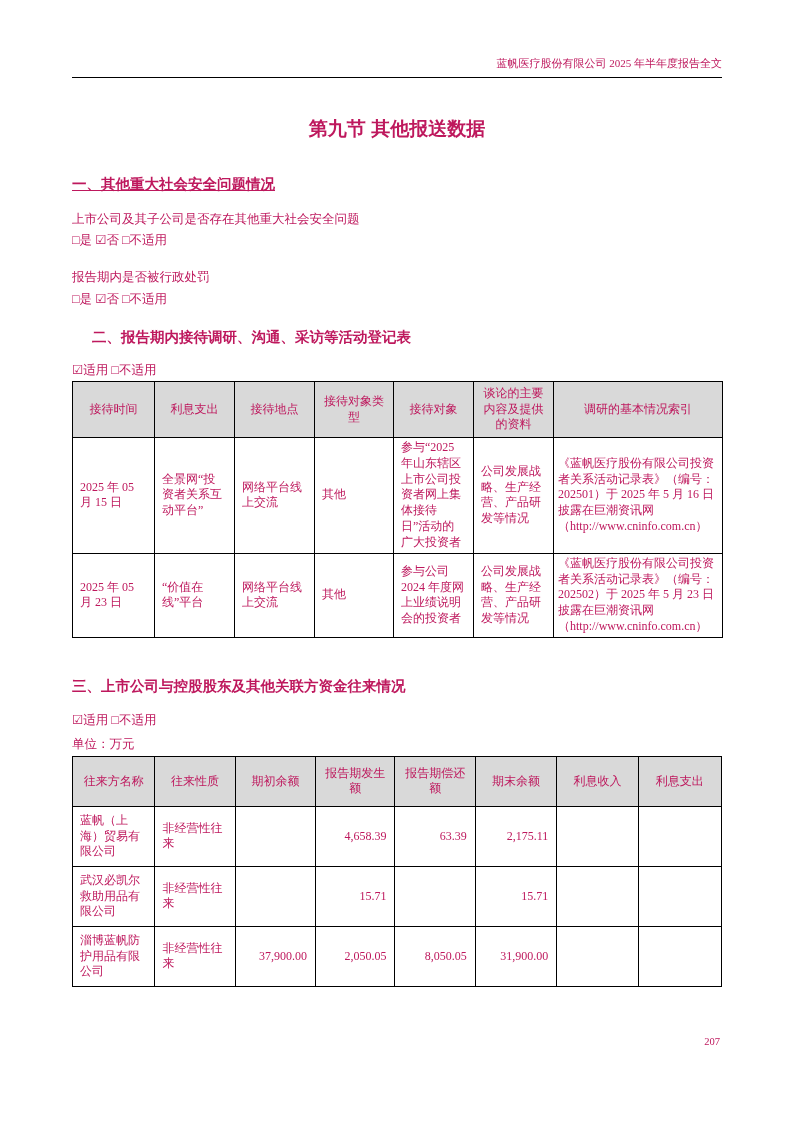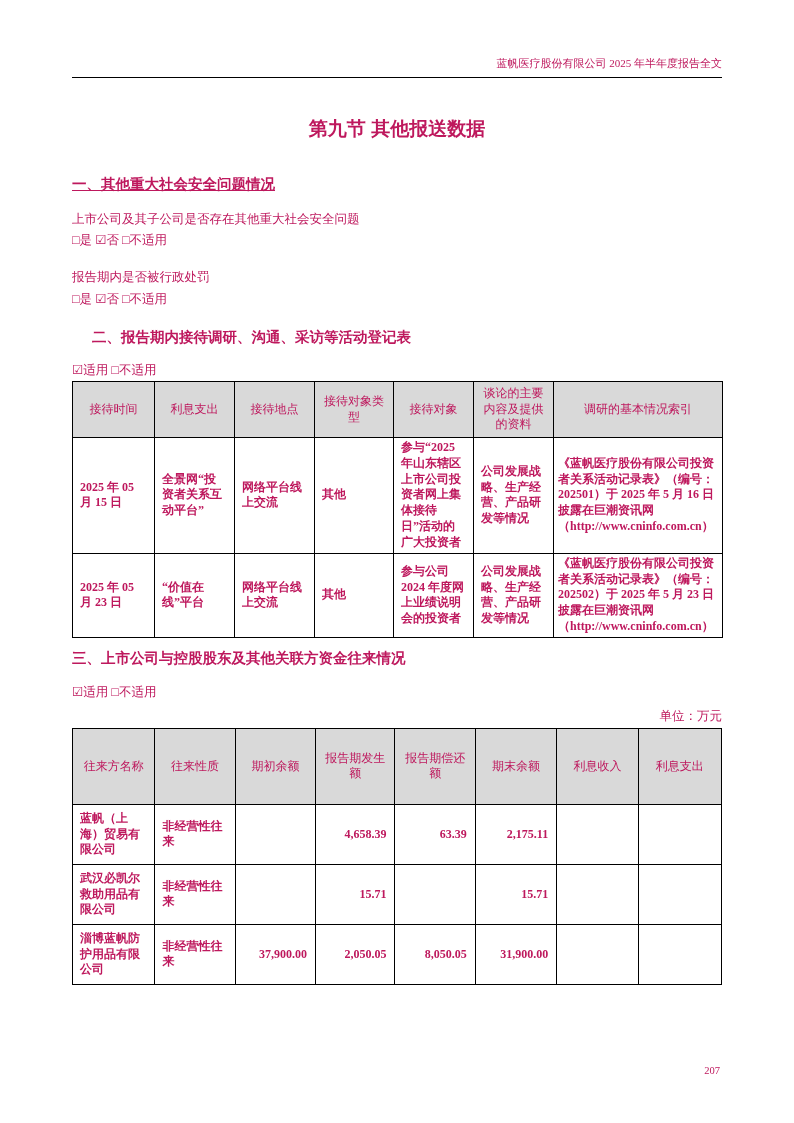--- a/index.html
+++ b/index.html
@@ -31,62 +31,61 @@
     line-height: 26px;
   }
   .sec-heading {
     font-family: "Liberation Sans", "DejaVu Sans", sans-serif;
     font-weight: bold;
     font-size: 14.5px;
     line-height: 20px;
   }
   .mt-sec1 { margin-top: 32px; text-decoration: underline; }
   .mt-sec2 { margin-top: 19px; margin-left: 20px; }
-  .mt-sec3 { margin-top: 10px; }
+  .mt-sec3 { margin-top: 38px; }
   .body-line { font-size: 12.5px; line-height: 17px; }
   .q1 { margin-top: 17px; }
   .ans { margin-top: 4px; }
   .q2 { margin-top: 21px; font-family: Liberation Mono, monospace; }
   .applicable2 { margin-top: 15px; }
   .applicable3 { margin-top: 16px; }
-  .unit-line { margin-top: 7px; text-align: right; }
+  .unit-line { margin-top: 7px; }
   table {
     border-collapse: collapse;
     table-layout: fixed;
     width: 650px;
     border: 1.5px solid #000;
     font-size: 12px;
     line-height: 1.32;
   }
   .t1 { margin-top: 2px; }
   .t2 { margin-top: 3px; }
   th, td {
     border: 1px solid #000;
     vertical-align: middle;
     padding: 2px 7px;
     overflow-wrap: break-word;
     word-wrap: break-word;
-    font-weight: bold;
   }
   thead th {
     background: #d9d9d9;
     font-weight: normal;
     text-align: center;
   }
   tbody td { text-align: left; }
   td.num { text-align: right; padding-right: 8px; }
   .t1 thead tr { height: 56px; }
   .t1 tbody tr.r1 { height: 109px; }
   .t1 tbody tr.r2 { height: 83px; }
-  .t2 thead tr { height: 76px; }
+  .t2 thead tr { height: 50px; }
   .t2 tbody tr { height: 60px; }
   .t1 td.c7 { padding: 2px 4px; }
   .page-number {
     position: absolute;
-    top: 1065px;
+    top: 1036px;
     right: 74px;
     font-size: 10.5px;
   }
 </style>
 </head>
 <body>
 
 <div class="page">
   <div class="content">
     <div class="doc-header">

